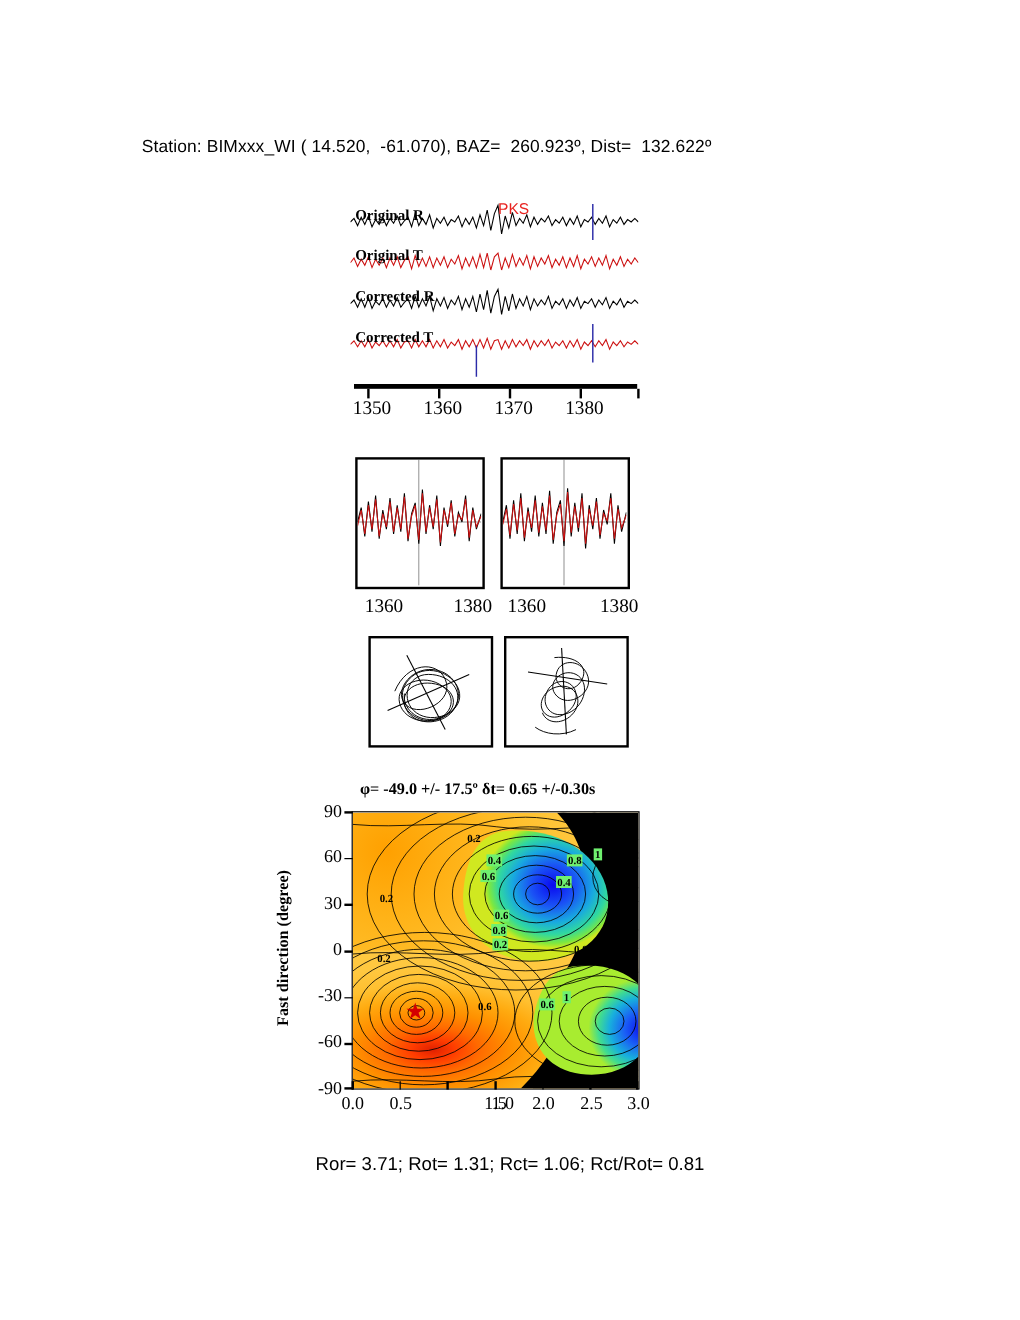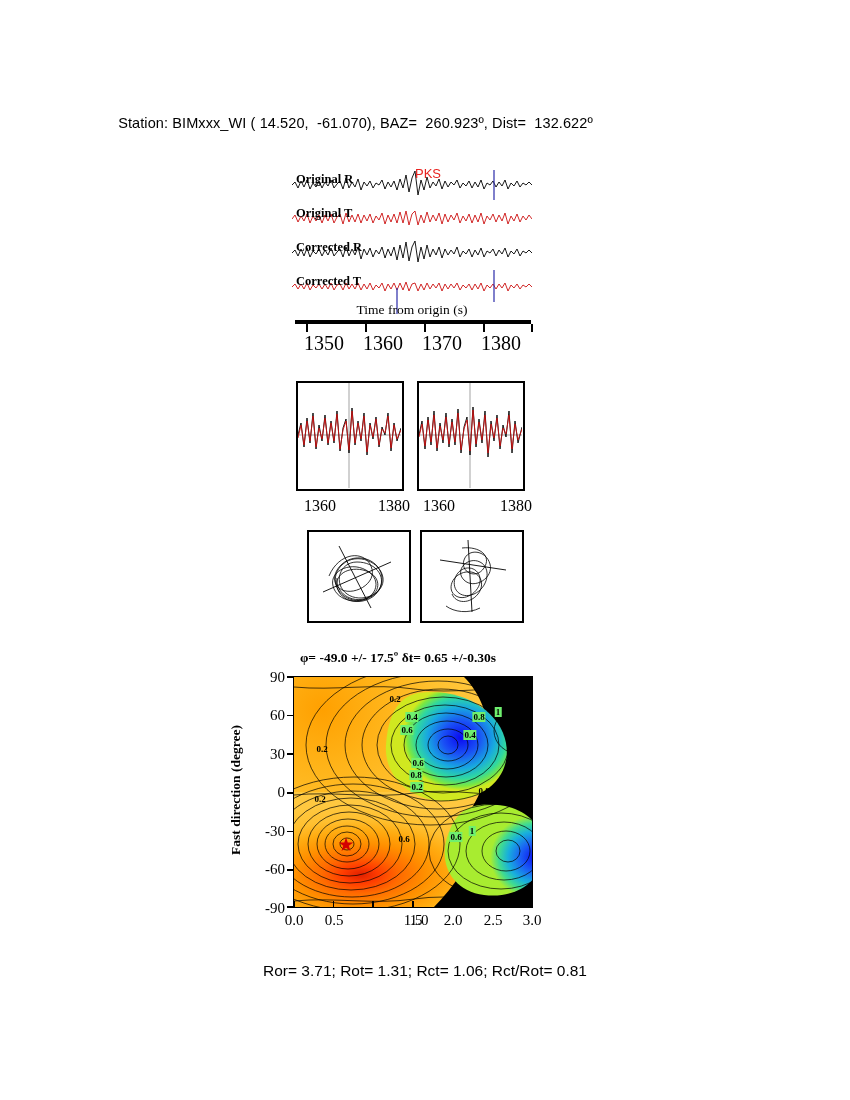--- a/index.html
+++ b/index.html
@@ -101,25 +101,25 @@
   }
   .axis-ticks i {
     position: absolute;
     top: 0;
     width: 2px;
     height: 8px;
     background: #000;
   }
   .axis-nums {
     position: absolute;
-    left: 306px;
+    left: 292px;
     top: 332px;
     width: 244px;
     height: 22px;
-    font-size: 20px;
+    font-size: 16px;
     font-family: "Liberation Serif", serif;
   }
   .axis-nums span {
     position: absolute;
     top: 0;
     transform: translateX(-50%);
   }
 
   
   .box {
@@ -322,21 +322,20 @@
 
     <svg class="wave-svg" style="top:0; left:0;" width="240" height="150" viewBox="0 0 240 150">
       <line x1="202" y1="2" x2="202" y2="32" stroke="#2b2ba8" stroke-width="1.2"></line>
       <line x1="202" y1="102" x2="202" y2="134" stroke="#2b2ba8" stroke-width="1.2"></line>
       <line x1="105" y1="120" x2="105" y2="146" stroke="#2b2ba8" stroke-width="1.2"></line>
     </svg>
   </div>
 
   <div class="pks-label" style="left:415px; top:166px;">PKS</div>
 
-  <div class="axis-title">Time from origin (s)</div>
   <div class="axis-bar"></div>
   <div class="axis-ticks">
     <i style="left:14px;"></i>
       <i style="left:73px;"></i>
       <i style="left:132px;"></i>
       <i style="left:191px;"></i>
       <i style="left:239px;"></i>
   </div>
   <div class="axis-nums">
     <span style="left:18px;">1350</span>

